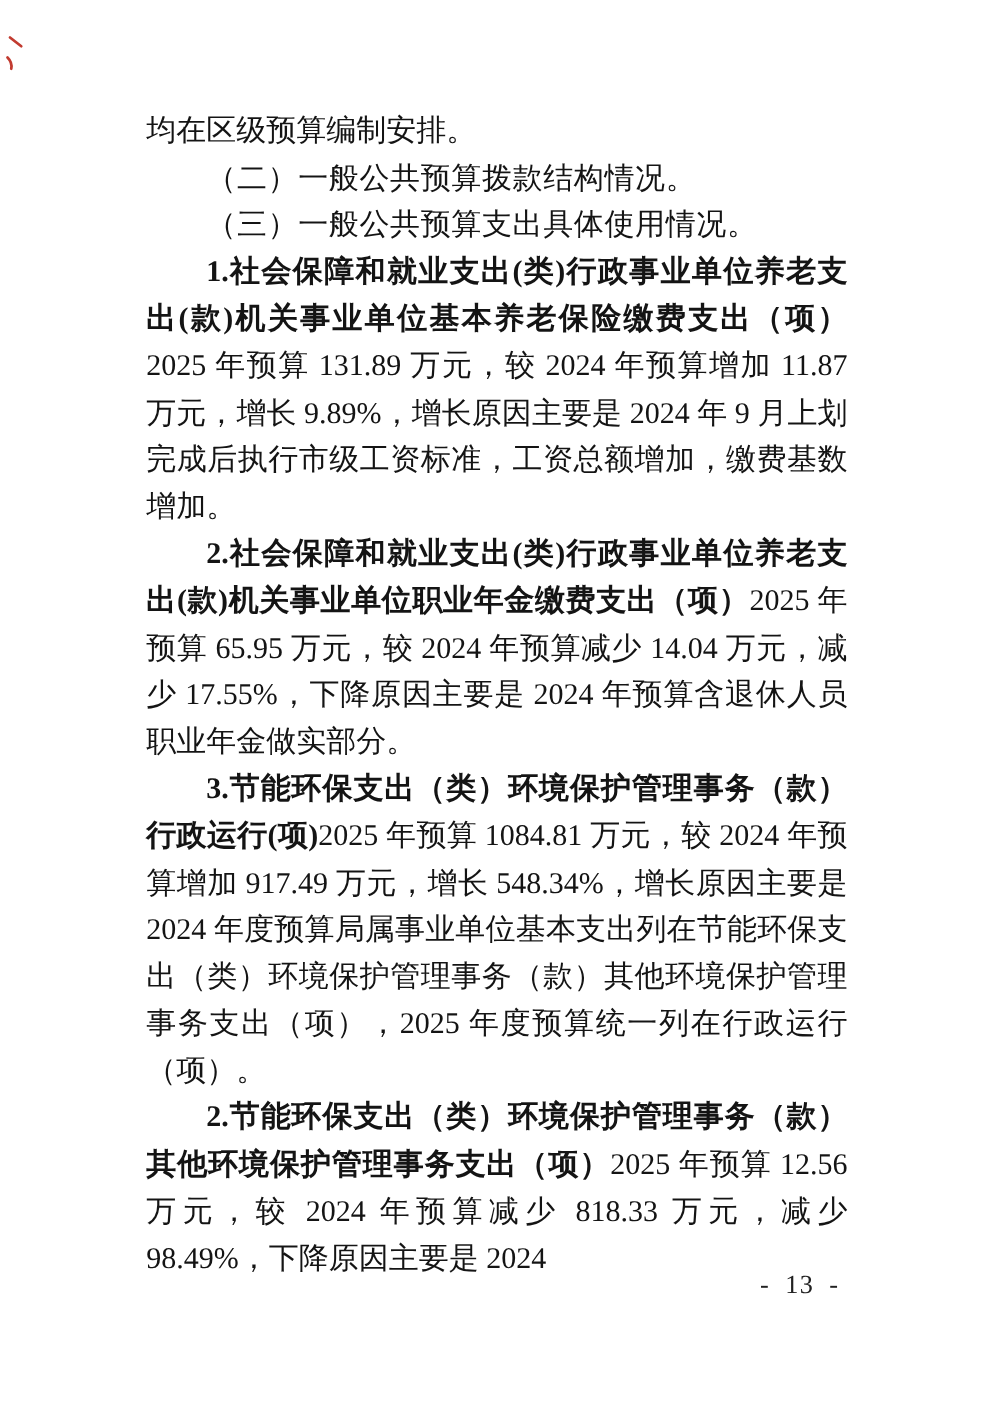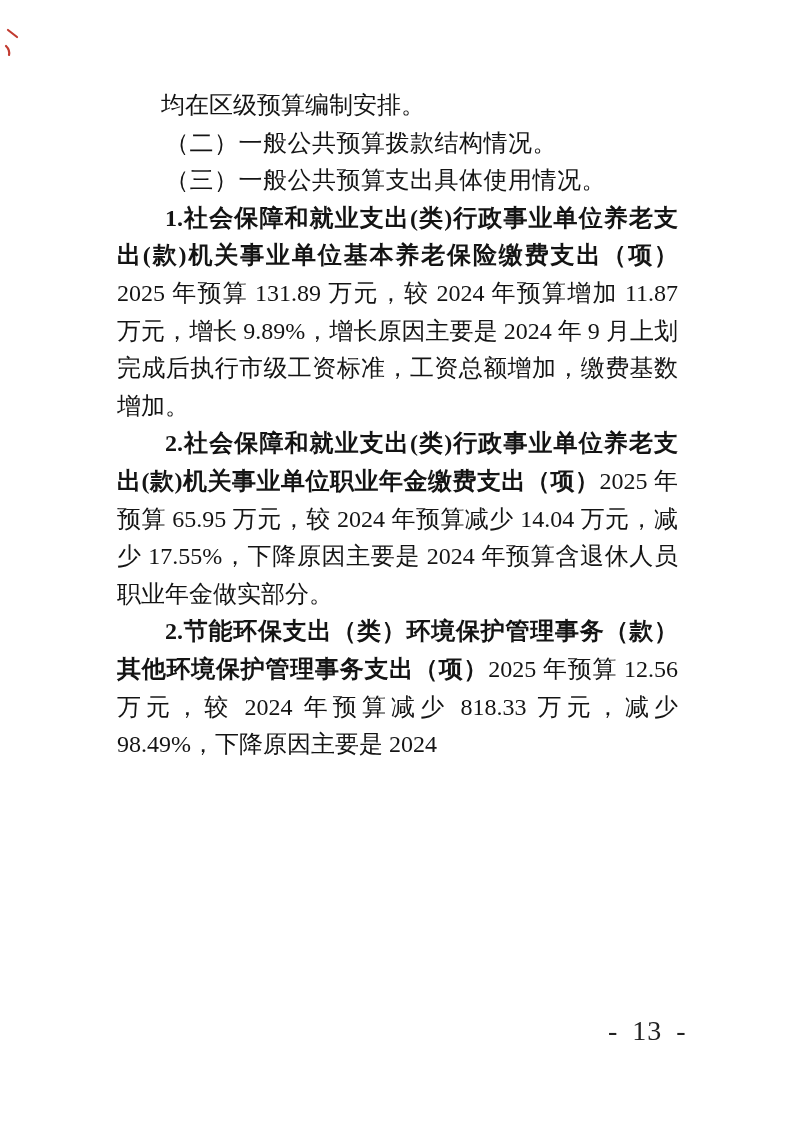--- a/index.html
+++ b/index.html
@@ -26,34 +26,33 @@
     text-align: justify;
     text-justify: inter-character;
   }
   .content p {
     margin: 0;
     padding: 0;
     text-indent: 2em;
   }
   .content p.noindent {
     text-indent: 0;
-    margin-left: 44px;
   }
   .heading {
     font-weight: 400;
     letter-spacing: 0.5px;
   }
   .lead {
     font-weight: 700;
   }
   .footer {
     position: absolute;
     left: 608px;
     top: 1015px;
-    font-size: 28px;
+    font-size: 21px;
     letter-spacing: 1px;
     word-spacing: 6px;
     color: #222222;
   }
   .pen-marks {
     position: absolute;
     left: 2px;
     top: 24px;
     width: 24px;
     height: 38px;
@@ -75,20 +74,21 @@
 
     <p class="heading"><span>（二）一般公共预算拨款结构情况。</span></p>
 
 
     <p class="heading"><span>（三）一般公共预算支出具体使用情况。</span></p>
 
     <p><span class="lead">1.社会保障和就业支出(类)行政事业单位养老支出(款)机关事业单位基本养老保险缴费支出（项）</span><span>2025 年预算 131.89 万元，较 2024 年预算增加 11.87 万元，增长 9.89%，增长原因主要是 2024 年 9 月上划完成后执行市级工资标准，工资总额增加，缴费基数增加。</span></p>
 
     <p><span class="lead">2.社会保障和就业支出(类)行政事业单位养老支出(款)机关事业单位职业年金缴费支出（项）</span><span>2025 年预算 65.95 万元，较 2024 年预算减少 14.04 万元，减少 17.55%，下降原因主要是 2024 年预算含退休人员职业年金做实部分。</span></p>
 
+    <p><span class="lead">3.节能环保支出（类）环境保护管理事务（款）行政运行(项)</span><span>2025 年预算 1084.81 万元，较 2024 年预算增加 917.49 万元，增长 548.34%，增长原因主要是 2024 年度预算局属事业单位基本支出列在节能环保支出（类）环境保护管理事务（款）其他环境保护管理事务支出（项），2025 年度预算统一列在行政运行（项）。</span></p>
 
     <p><span class="lead">2.节能环保支出（类）环境保护管理事务（款）其他环境保护管理事务支出（项）</span><span>2025 年预算 12.56 万元，较 2024 年预算减少 818.33 万元，减少 98.49%，下降原因主要是 2024</span></p>
 
   </div>
 
   <div class="footer">- 13 -</div>
 
 </div>
 
 </body></html>

